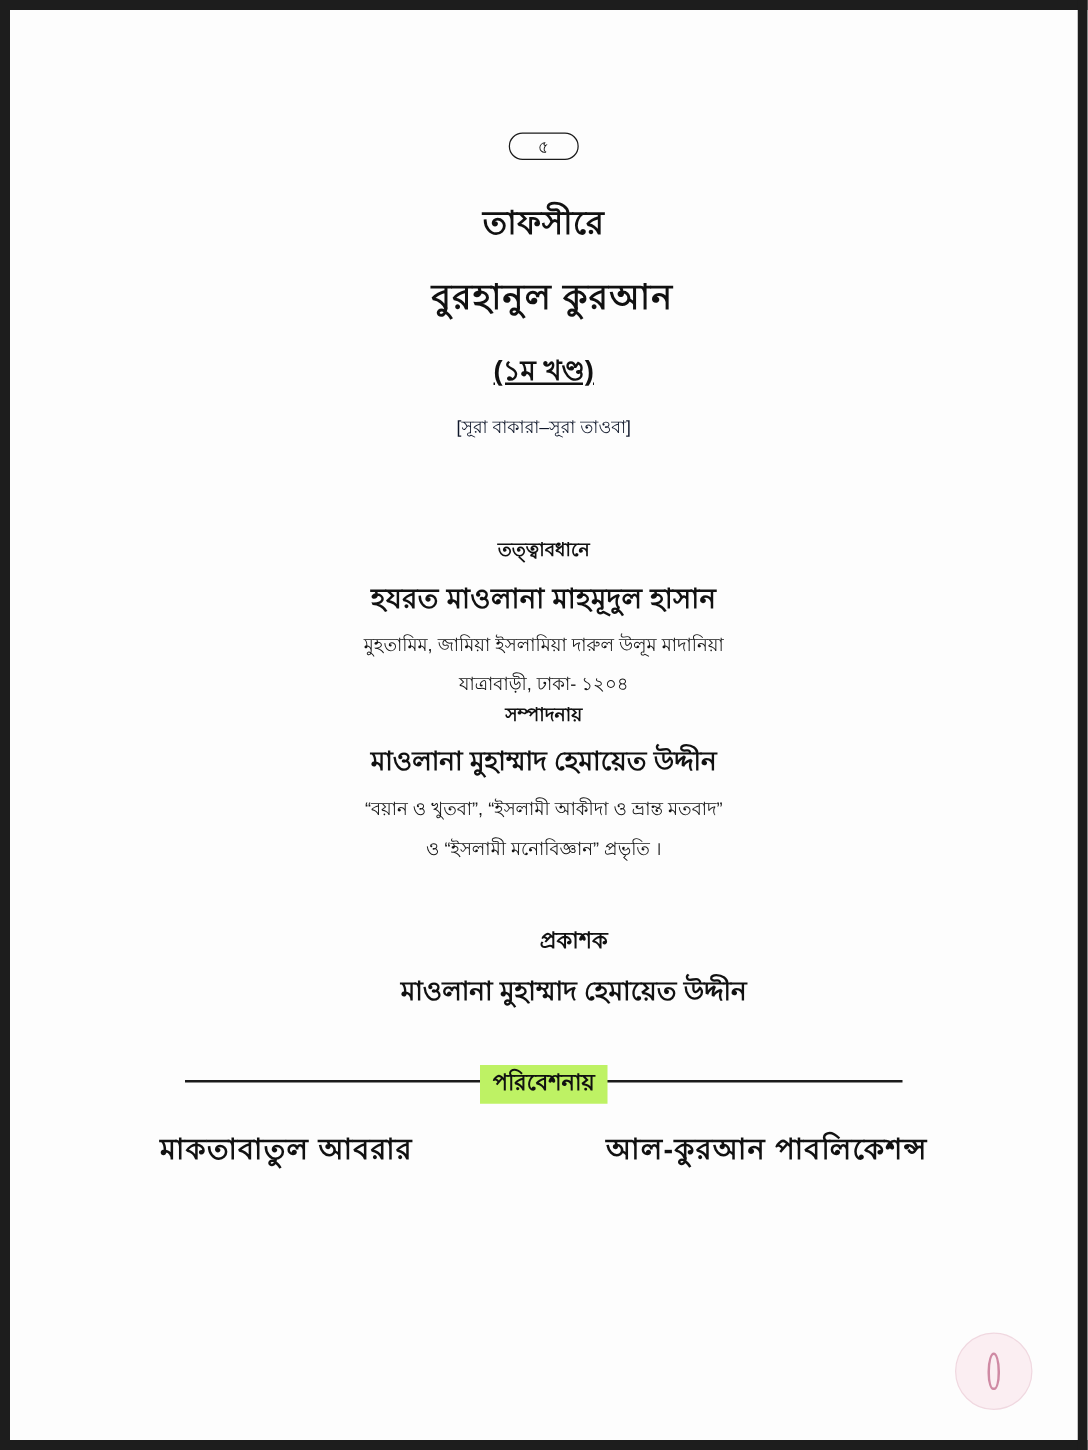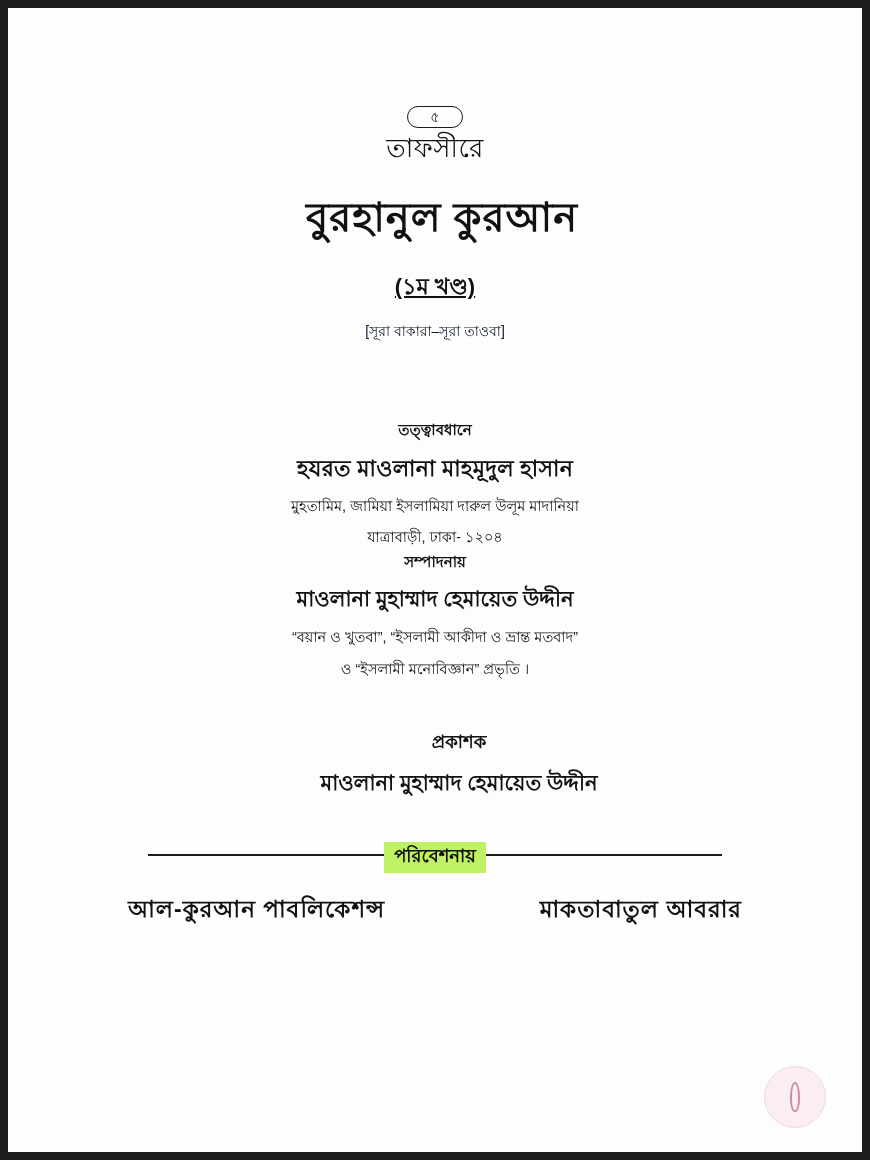--- a/index.html
+++ b/index.html
@@ -51,27 +51,28 @@
     border: 1.5px solid #1b1b1b;
     border-radius: 11px;
     font-size: 14px;
     line-height: 21px;
     letter-spacing: 0.5px;
     color: #111;
     box-sizing: border-box;
   }
 
   .line-tafsire {
+    margin-top: 30px;
     font-size: 26px;
-    font-weight: 400;
+    font-weight: 700;
     letter-spacing: 0.5px;
   }
   .title-main {
     margin-top: 14px;
-    font-size: 40px;
+    font-size: 28px;
     font-weight: 700;
     letter-spacing: 1px;
     margin-left: 14px;
   }
   .volume {
     margin-top: 16px;
     font-size: 22px;
     font-weight: 700;
     text-decoration: underline;
   }
@@ -219,22 +220,22 @@
     <div class="block-publisher">
       <div class="publisher-label">প্রকাশক</div>
       <div class="publisher-name">মাওলানা মুহাম্মাদ হেমায়েত উদ্দীন</div>
     </div>
 
     <div class="block-distribution">
       <div class="dist-rule left"></div>
       <div class="dist-rule right"></div>
       <span class="dist-label">পরিবেশনায়</span>
       <div class="dist-names">
+        <div class="dist-name">মাকতাবাতুল  আবরার</div>
         <div class="dist-name">আল-কুরআন  পাবলিকেশন্স</div>
-        <div class="dist-name">মাকতাবাতুল  আবরার</div>
       </div>
     </div>
 
     <div class="watermark">
       <div class="pen"></div>
     </div>
 
   </div>
 </div>
 

